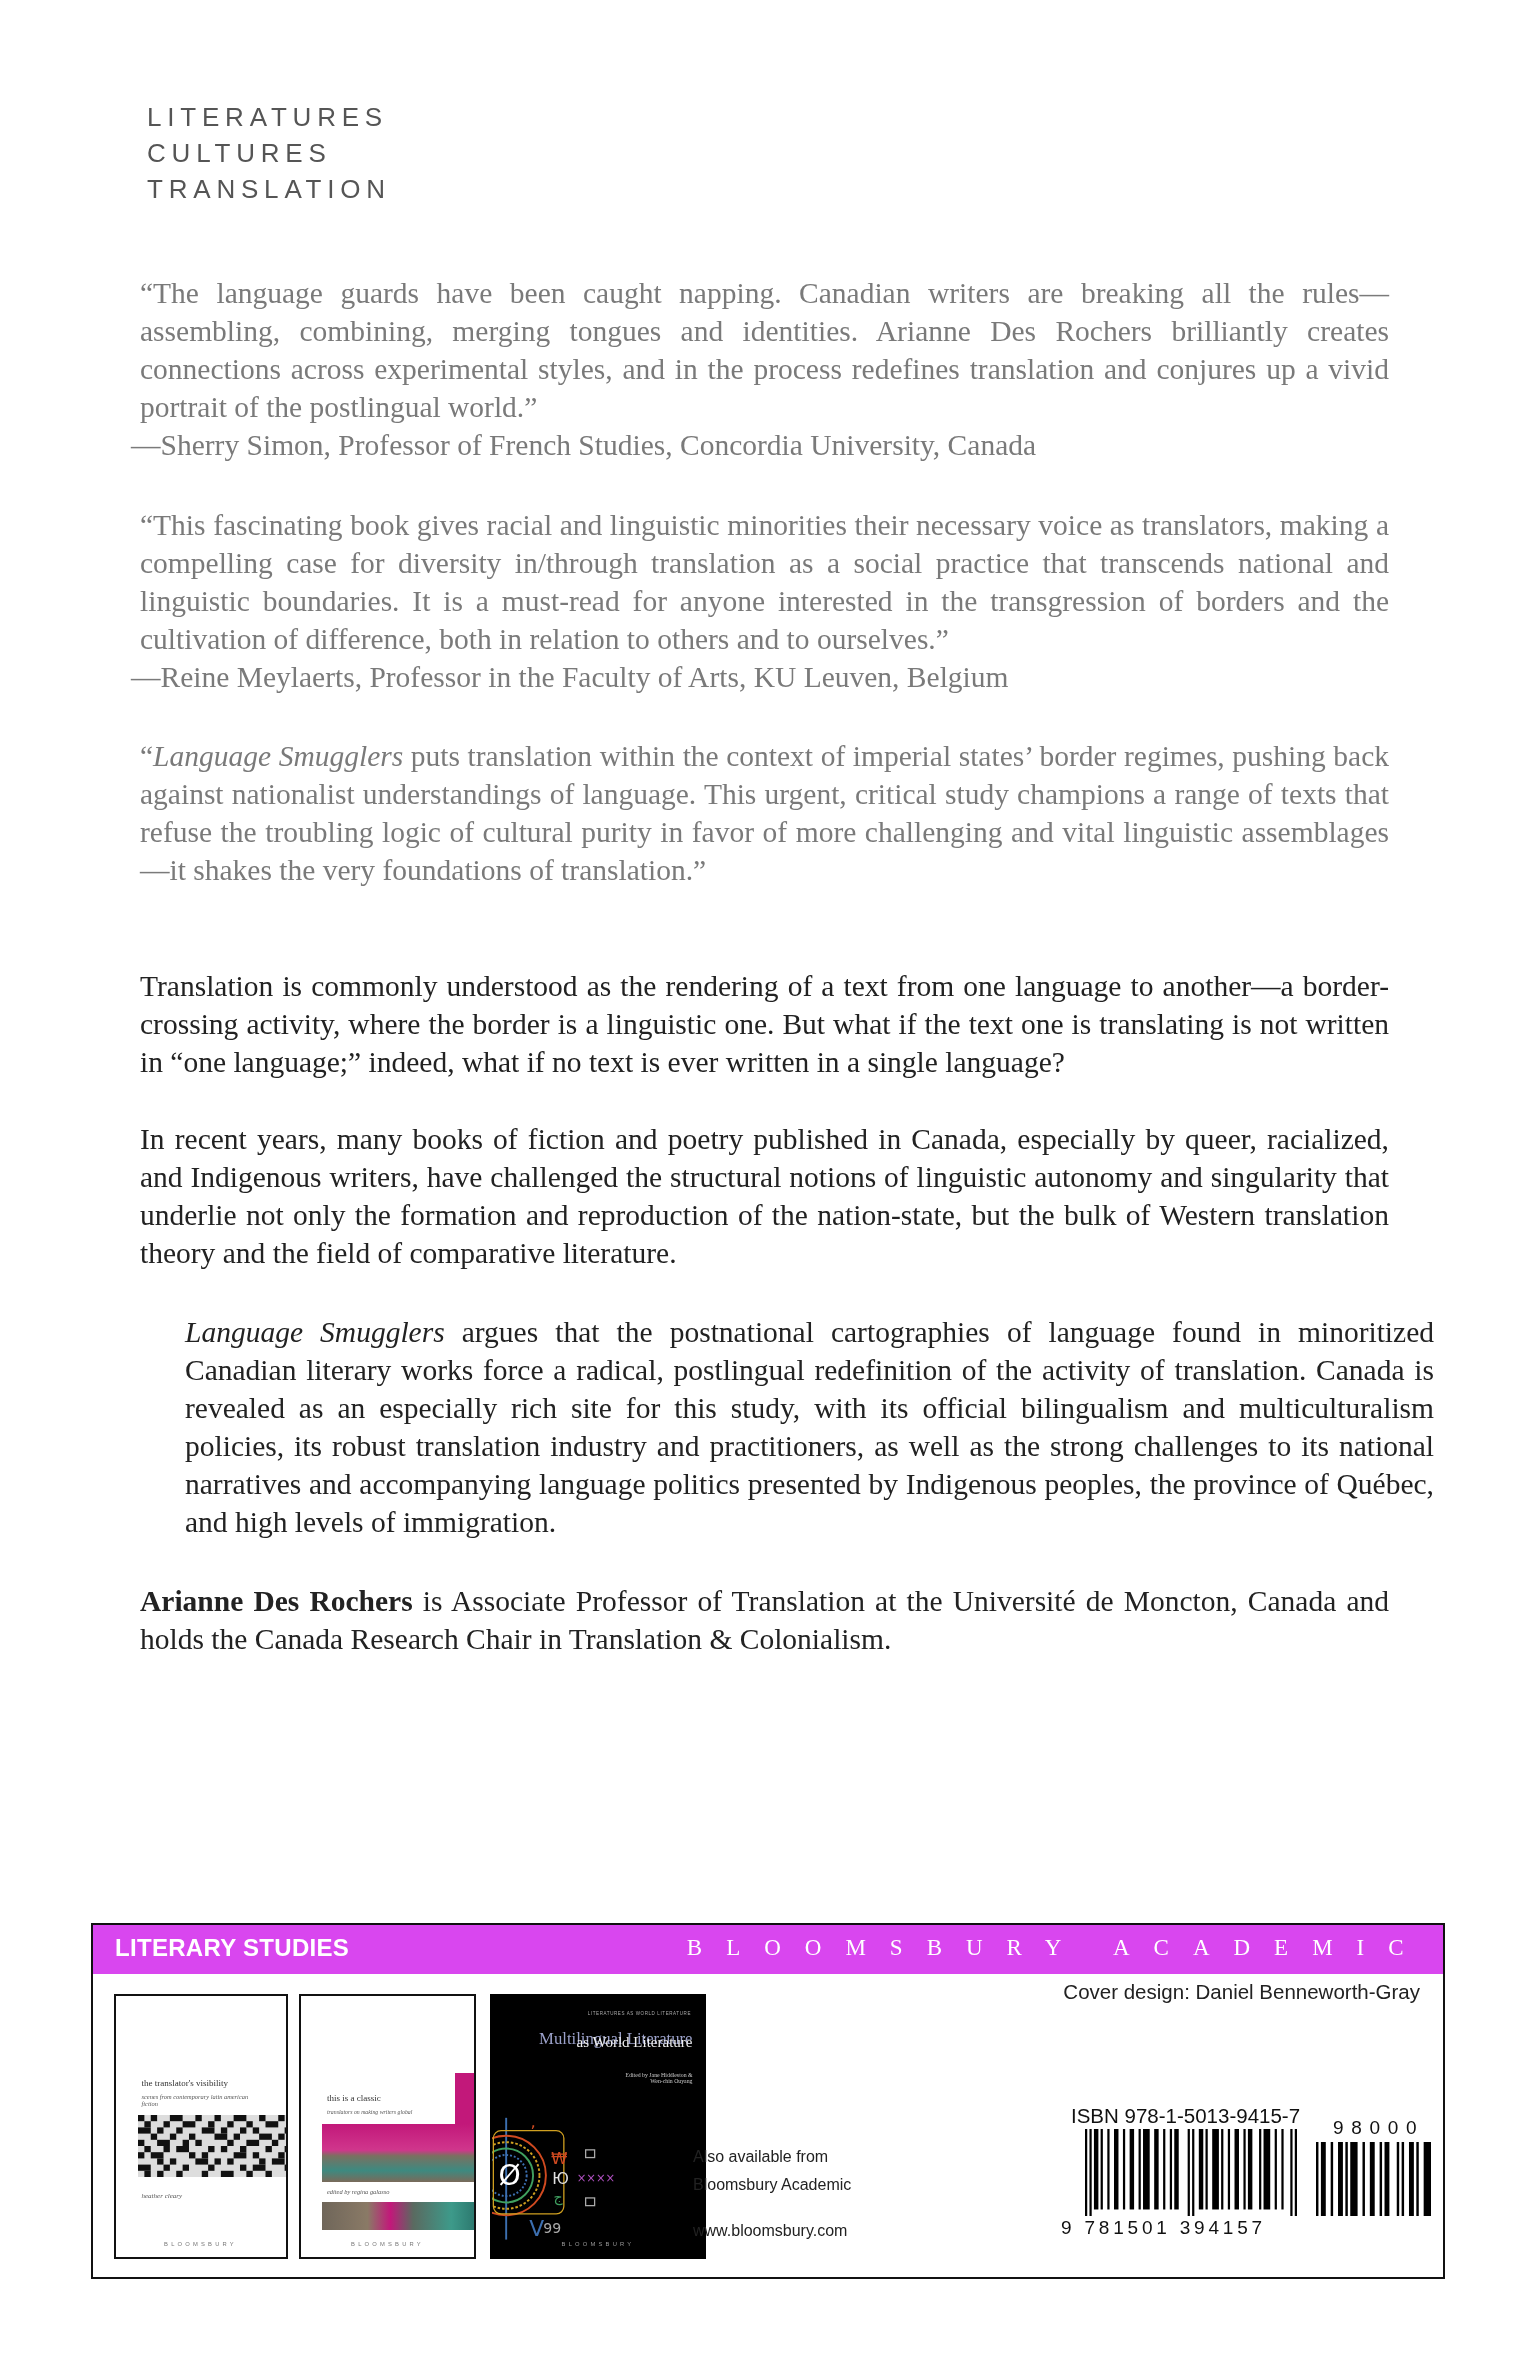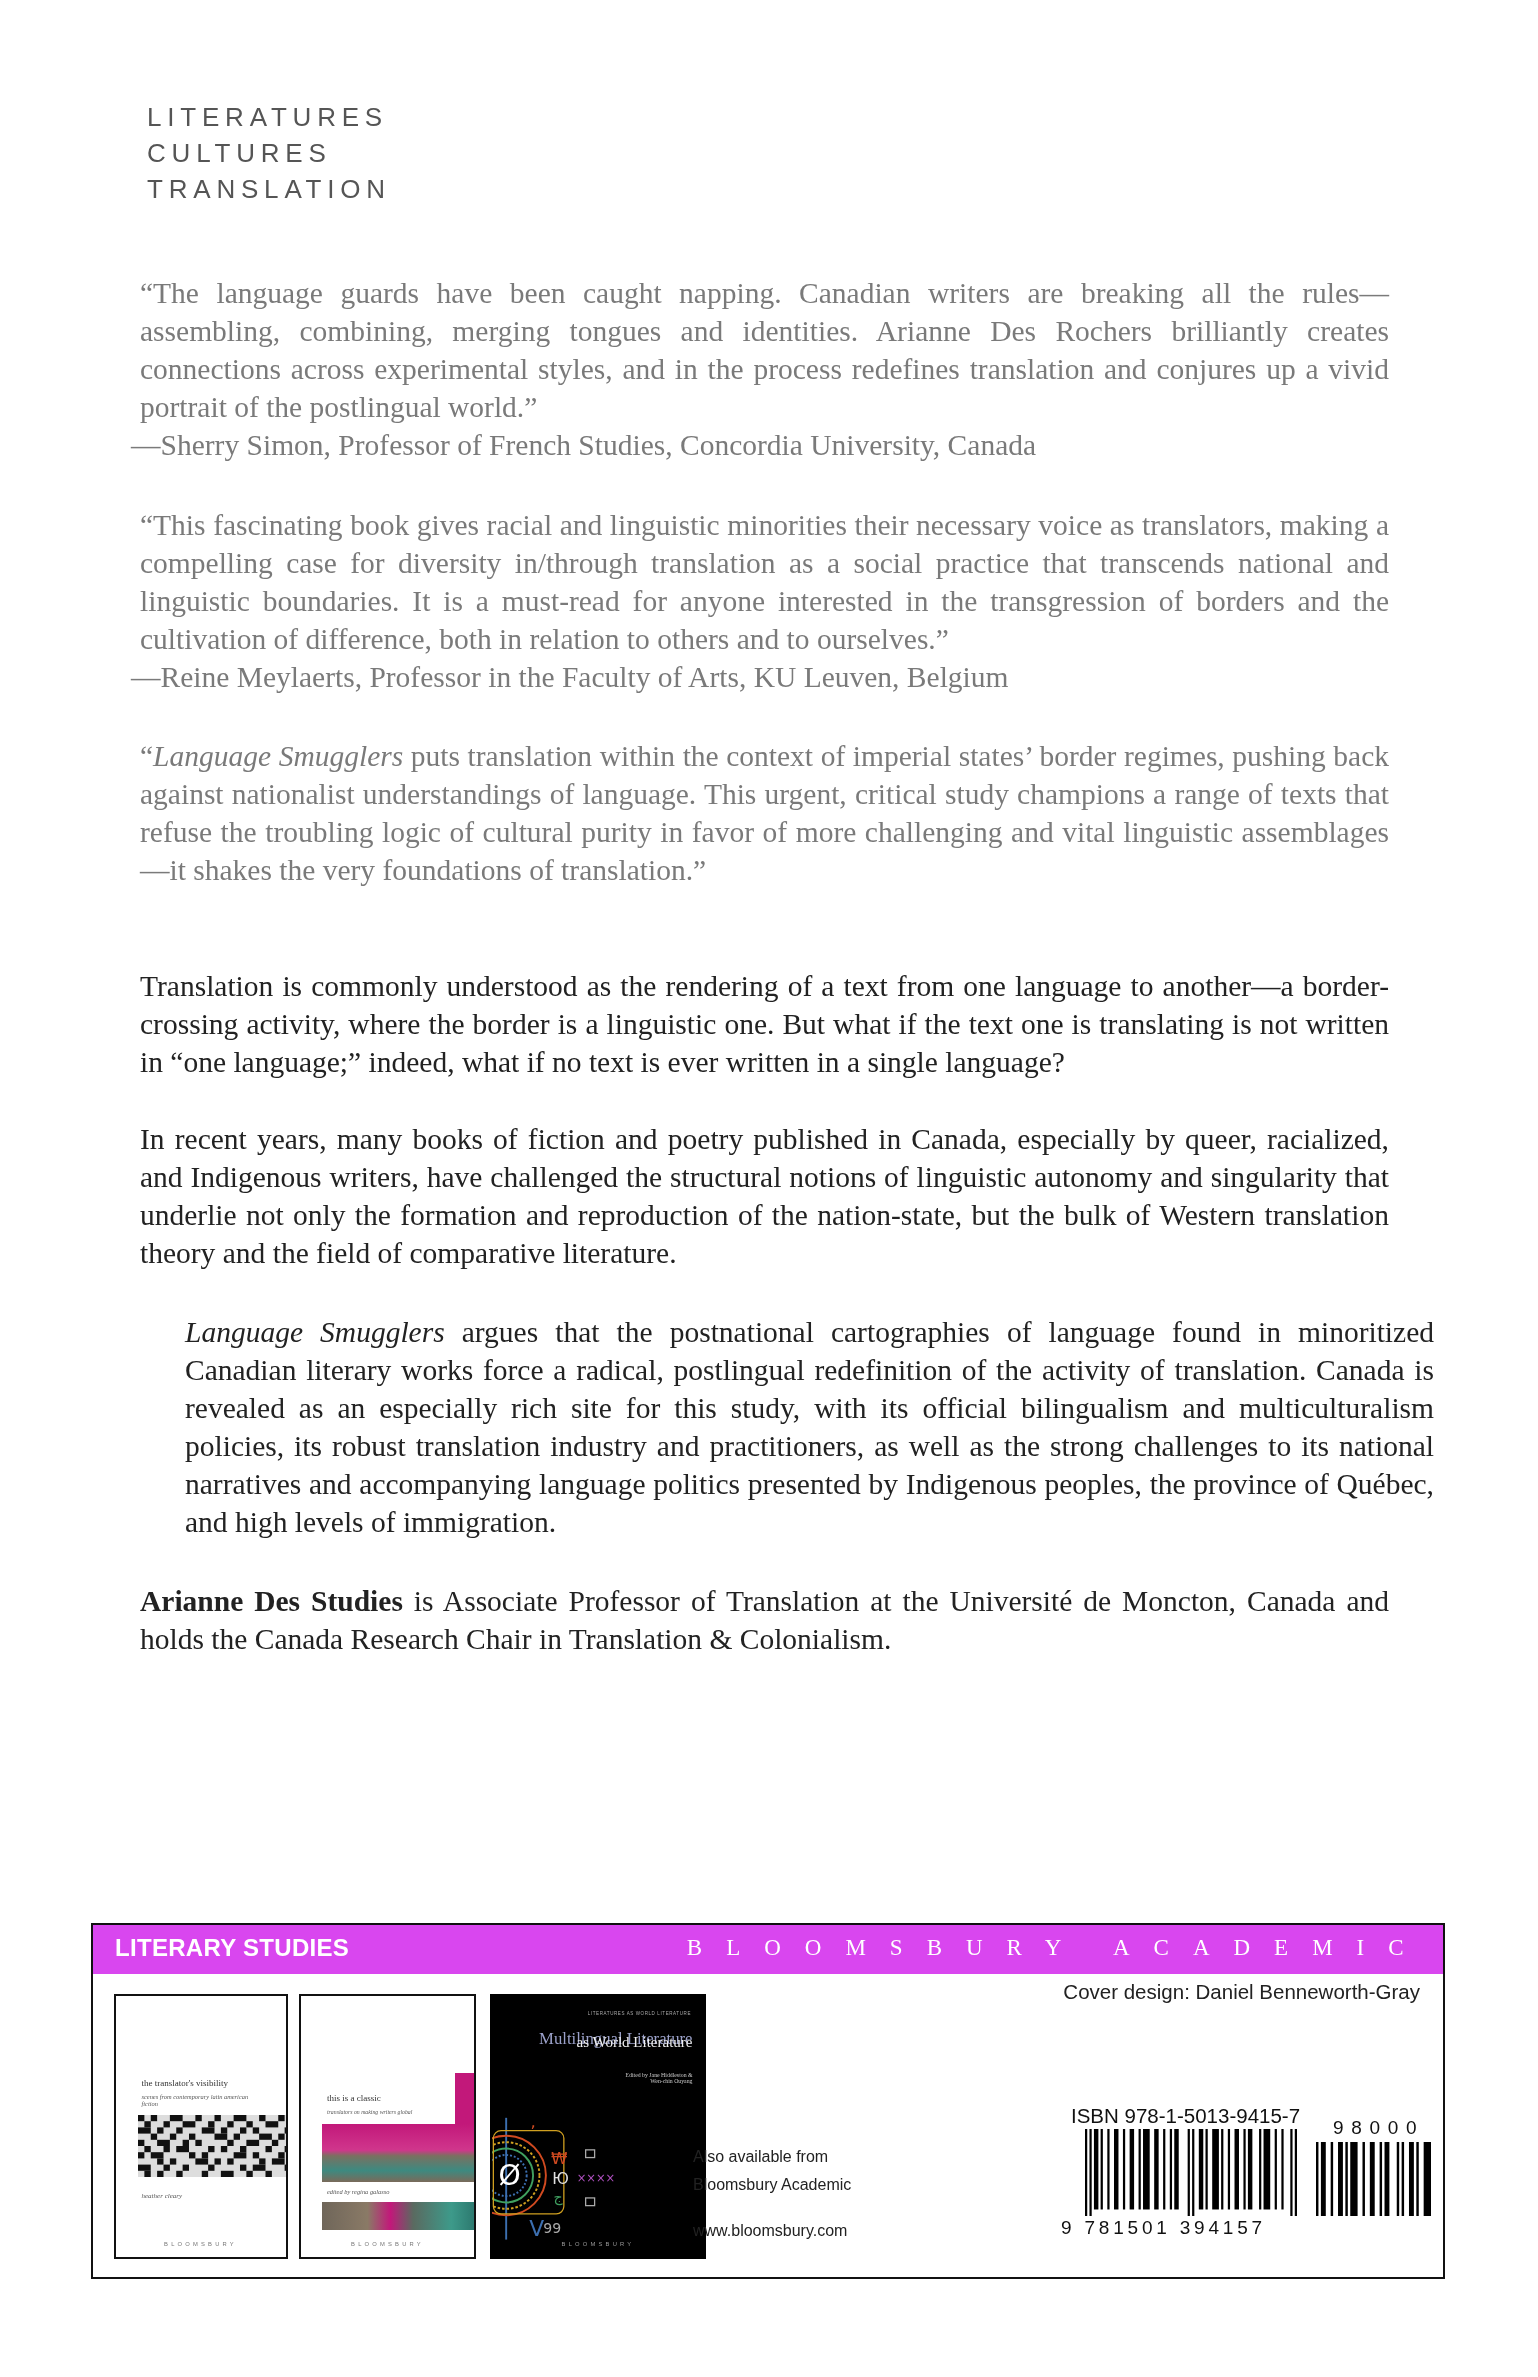--- a/index.html
+++ b/index.html
@@ -62,21 +62,21 @@
 
 <div class="col body" style="top:1120px;">
   <p>In recent years, many books of fiction and poetry published in Canada, especially by queer, racialized, and Indigenous writers, have challenged the structural notions of linguistic autonomy and singularity that underlie not only the formation and reproduction of the nation-state, but the bulk of Western translation theory and the field of comparative literature.</p>
 </div>
 
 <div class="col body" style="top:1313px;margin-left:45px;">
   <p><i>Language Smugglers</i><span> argues that the postnational cartographies of language found in minoritized Canadian literary works force a radical, postlingual redefinition of the activity of translation. Canada is revealed as an especially rich site for this study, with its official bilingualism and multiculturalism policies, its robust translation industry and practitioners, as well as the strong challenges to its national narratives and accompanying language politics presented by Indigenous peoples, the province of Québec, and high levels of immigration.</span></p>
 </div>
 
 <div class="col body" style="top:1582px;">
-  <p><b>Arianne Des Studies</b><span> is Associate Professor of Translation at the Université de Moncton, Canada and holds the Canada Research Chair in Translation &amp; Colonialism.</span></p>
+  <p><b>Arianne Des Rochers</b><span> is Associate Professor of Translation at the Université de Moncton, Canada and holds the Canada Research Chair in Translation &amp; Colonialism.</span></p>
 </div>
 
 <div class="box">
   <div class="bar">
     <span class="left">LITERARY STUDIES</span>
     <span class="right">BLOOMSBURY ACADEMIC</span>
   </div>
 
   <div class="book b1">
     <div class="bt" style="left:26px; top:82px; font-size:9px; color:#333;">the translator's visibility</div>

